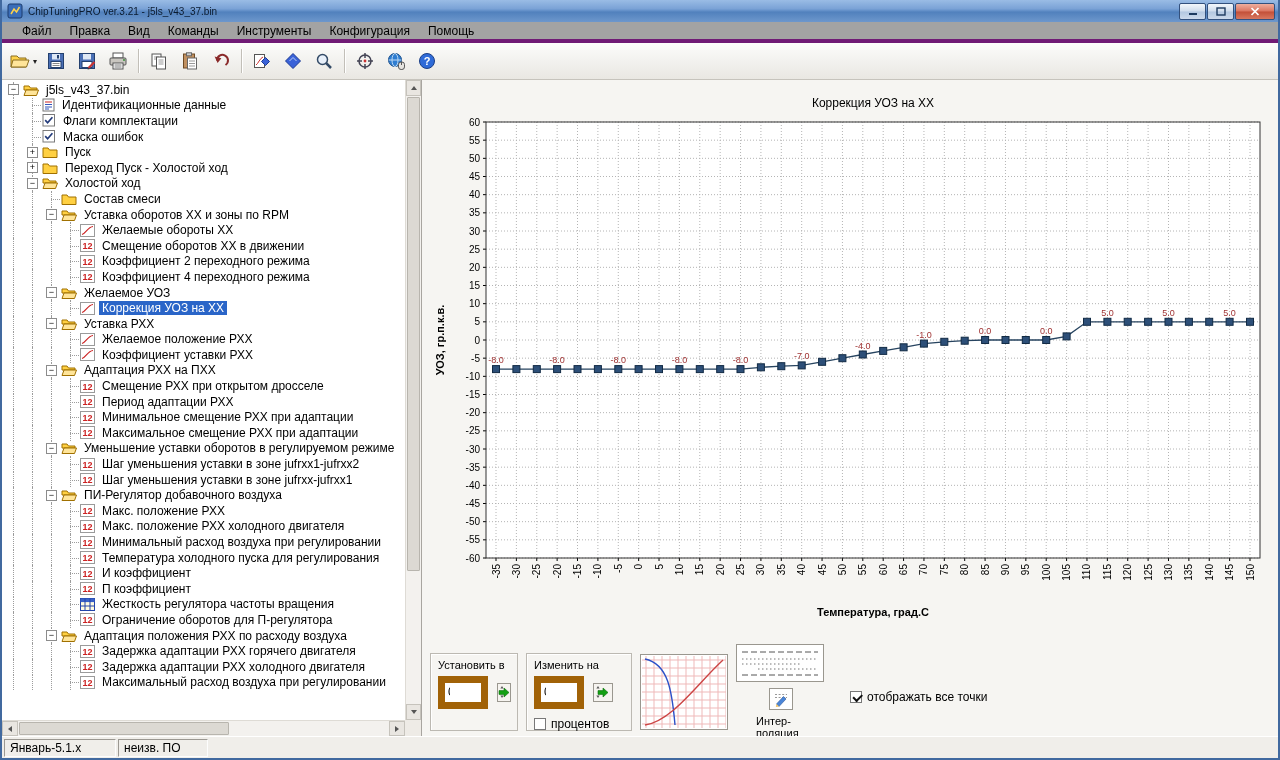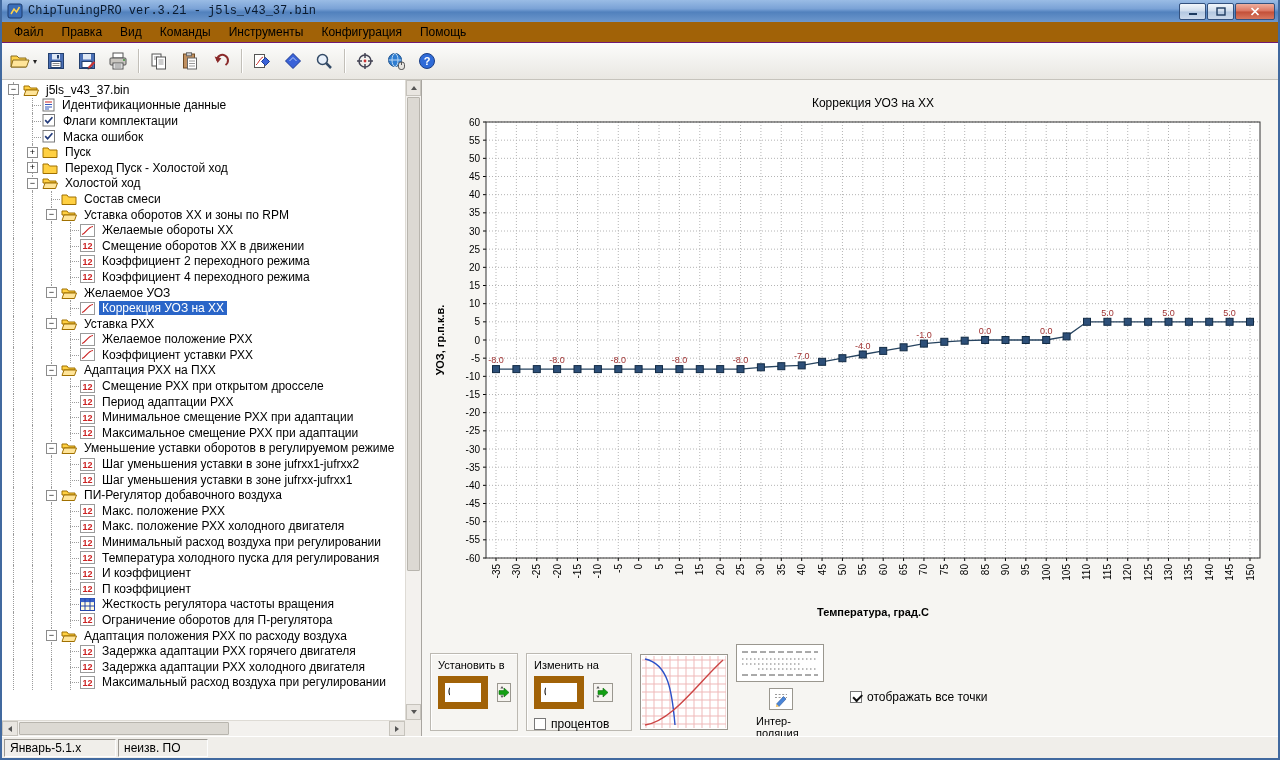--- a/index.html
+++ b/index.html
@@ -4,27 +4,27 @@
 <style>
   *{box-sizing:border-box;margin:0;padding:0;}
   html,body{width:1280px;height:760px;overflow:hidden;}
   body{font-family:"Liberation Sans",sans-serif;font-size:12px;color:#000;background:#fff;}
   .window{width:1280px;height:760px;display:flex;flex-direction:column;background:#f1efec;
     border-left:2px solid #41699f;border-right:2px solid #41699f;border-bottom:2px solid #41699f;}
   
   .titlebar{height:22px;flex:0 0 22px;display:flex;align-items:center;padding:0 3px 0 5px;
     background:linear-gradient(180deg,#9abce5 0%,#7aa2d6 40%,#5181bd 55%,#6d97cc 100%);}
   .app-icon{display:inline-flex;margin-right:5px;}
-  .title-text{flex:1;font-size:12px;color:#0a1a2e;white-space:nowrap;overflow:hidden;font-family:Liberation Mono, monospace;}
+  .title-text{flex:1;font-size:10px;color:#0a1a2e;white-space:nowrap;overflow:hidden;}
   .win-buttons{display:flex;align-items:flex-start;gap:1px;}
   .win-btn{width:27px;height:17px;border:1px solid #33507c;border-radius:2px;display:flex;align-items:center;justify-content:center;
     background:linear-gradient(#f3f7fb,#cfdcec 48%,#b3c7e0 52%,#cddaeb);cursor:default;}
   .win-btn.close{width:40px;background:linear-gradient(#efae9e,#da7560 48%,#c24f38 52%,#d8775f);}
   
-  .menubar{height:21px;flex:0 0 21px;display:flex;align-items:center;background:#a16207;padding-left:3px;border-bottom:1px solid #701a75;}
+  .menubar{height:21px;flex:0 0 21px;display:flex;align-items:center;background:#a3a3a3;padding-left:11px;border-bottom:4px solid #701a75;}
   .menu-item{padding:3px 9px;cursor:default;}
   
   .toolbar{height:37px;flex:0 0 37px;display:flex;align-items:center;gap:1px;padding:2px 5px;
     background:linear-gradient(#fcfcfb,#e9e7e2);border-bottom:1px solid #c6c3bc;}
   .tool-btn{height:30px;min-width:30px;display:flex;align-items:center;justify-content:center;background:transparent;border:1px solid transparent;padding:2px;}
   .tool-btn .caret{font-size:8px;color:#222;margin-left:1px;}
   .tool-sep{width:1px;height:24px;background:#c2bfb8;box-shadow:1px 0 0 #fff;margin:0 4px;}
   
   .main{flex:1;display:flex;min-height:0;overflow:hidden;}
   .tree-panel{width:420px;flex:0 0 420px;position:relative;background:#fff;border-right:1px solid #a8a5a0;}

